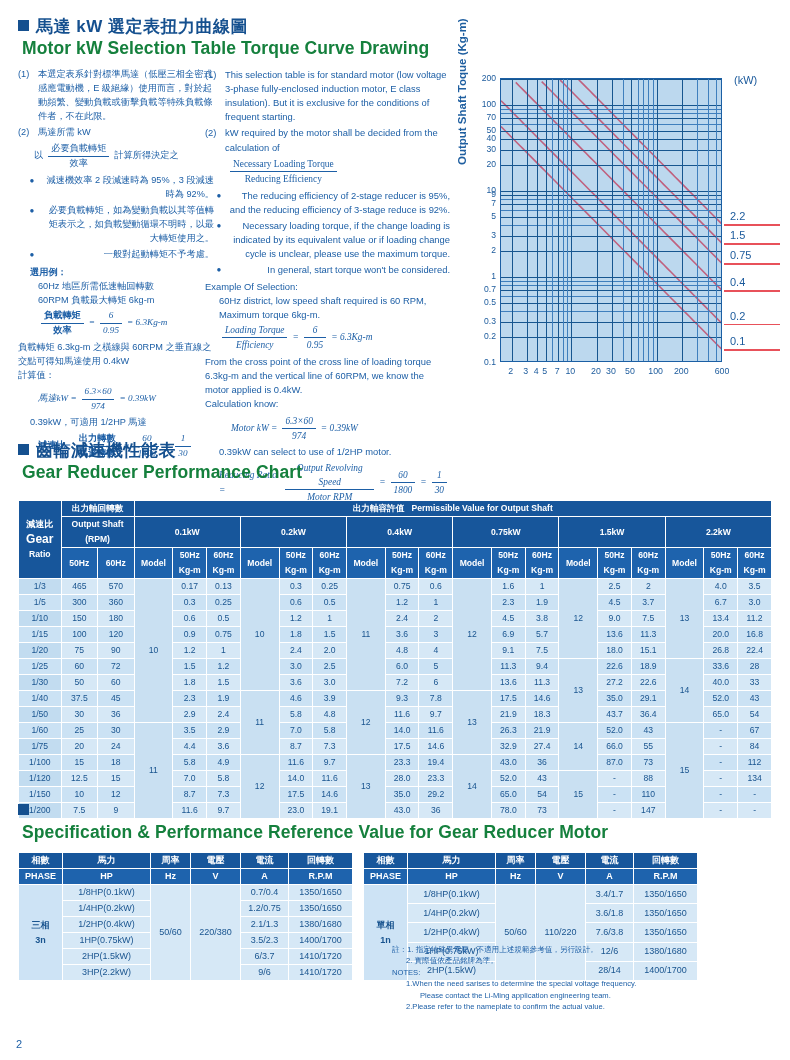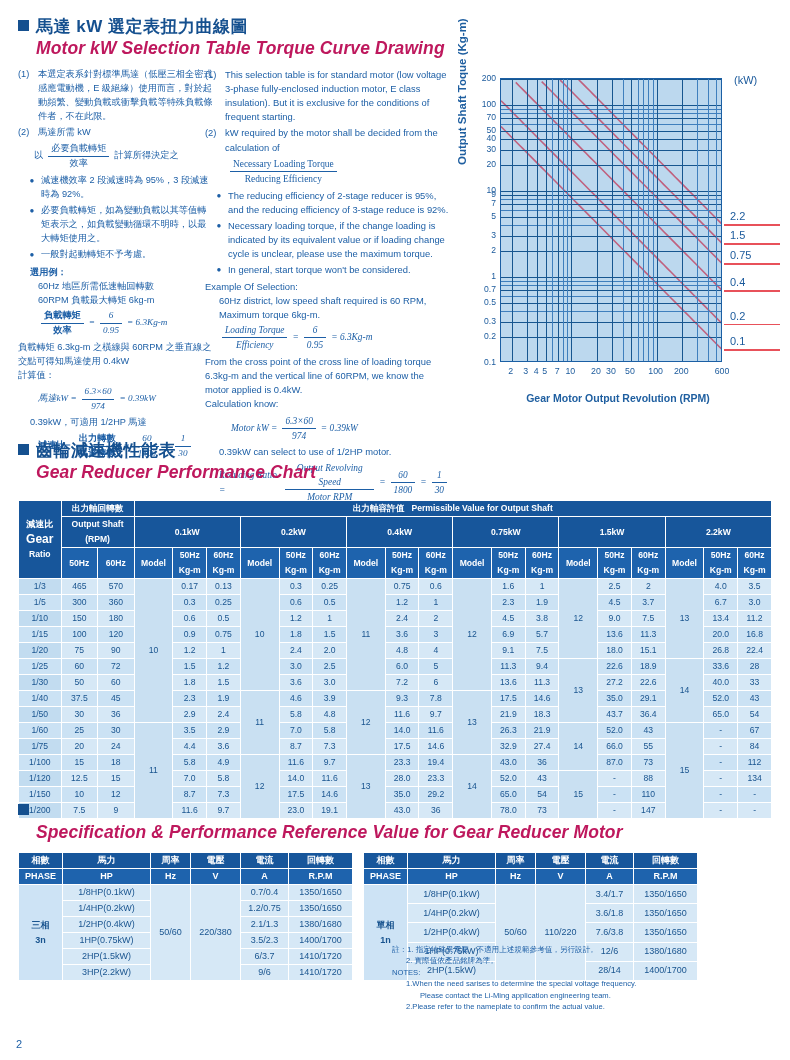--- a/index.html
+++ b/index.html
@@ -18,36 +18,36 @@
   .sec-head { padding-left: 18px; }
   .sec-head .cn {
     font-size: 17px; font-weight: bold; color:#15508f;
     letter-spacing:.5px; line-height:1.25;
   }
   .sec-head .cn .sq {
     display:inline-block; width:11px; height:11px; background:#15508f;
     margin-right:7px; vertical-align: 1px;
   }
   .sec-head .en {
-    font-size: 17.5px; font-weight:bold; color:#be185d;
-    margin-left: 18px; line-height:1.3; letter-spacing:.1px;font-style:italic;
+    font-size: 17.5px; font-weight:bold; color:#15803d;
+    margin-left: 4px; line-height:1.3; letter-spacing:.1px;
   }
 
   
   .topblock { position:relative; margin-top:6px; height:360px; }
   .col-cn { position:absolute; left:18px; top:2px; width:196px; font-size:9.2px; color:#1d5fa6; line-height:1.52; }
   .col-en { position:absolute; left:205px; top:2px; width:245px; font-size:9.4px; color:#1d5fa6; line-height:1.5; }
 
   .num-item { display:flex; gap:4px; margin-bottom:2px; }
   .num-item .n { width:16px; flex:none; }
   .num-item .t { flex:1; }
   .bullets { margin:2px 0 2px 10px; }
   .bullet { display:flex; gap:5px; margin-bottom:2px; }
   .bullet .dot { flex:none; width:8px; text-align:center; font-size:8px; line-height:14px; }
-  .bullet .t { flex:1; }
+  .bullet .t { flex:1;text-align:right; }
   .indent { margin-left:12px; }
   .indent2 { margin-left:20px; }
 
   
   .frac { display:inline-flex; flex-direction:column; vertical-align:middle; text-align:center; margin:0 3px; }
   .frac .nu { border-bottom:1px solid #1d5fa6; padding:0 3px; }
   .frac .de { padding:0 3px; }
   .eqline { display:flex; align-items:center; gap:2px; font-style:italic; font-family:"Liberation Serif", serif; }
 
   
@@ -399,21 +399,20 @@
         <div class="kwlab" style="top: 159.3px;">1.5</div>
         <div class="kwbar" style="top: 193.4px;"></div>
         <div class="kwlab" style="top: 179.4px;">0.75</div>
         <div class="kwbar" style="top: 220.4px;"></div>
         <div class="kwlab" style="top: 206.4px;">0.4</div>
         <div class="kwbar" style="top: 253.5px;"></div>
         <div class="kwlab" style="top: 239.5px;">0.2</div>
         <div class="kwbar" style="top: 279.4px;"></div>
         <div class="kwlab" style="top: 265.4px;">0.1</div>
       </div>
-    <div class="xaxis-title">Gear Motor Output Revolution (RPM)</div>
   </div>
 
   <div class="sec-head" style="position:absolute;top:440px;left:0;">
     <div class="cn"><span class="sq"></span><span>齒輪減速機性能表</span></div>
     <div class="en">Gear Reducer Performance Chart</div>
   </div>
 
   <div class="gt-wrap">
     <table class="gt">
       <thead>

